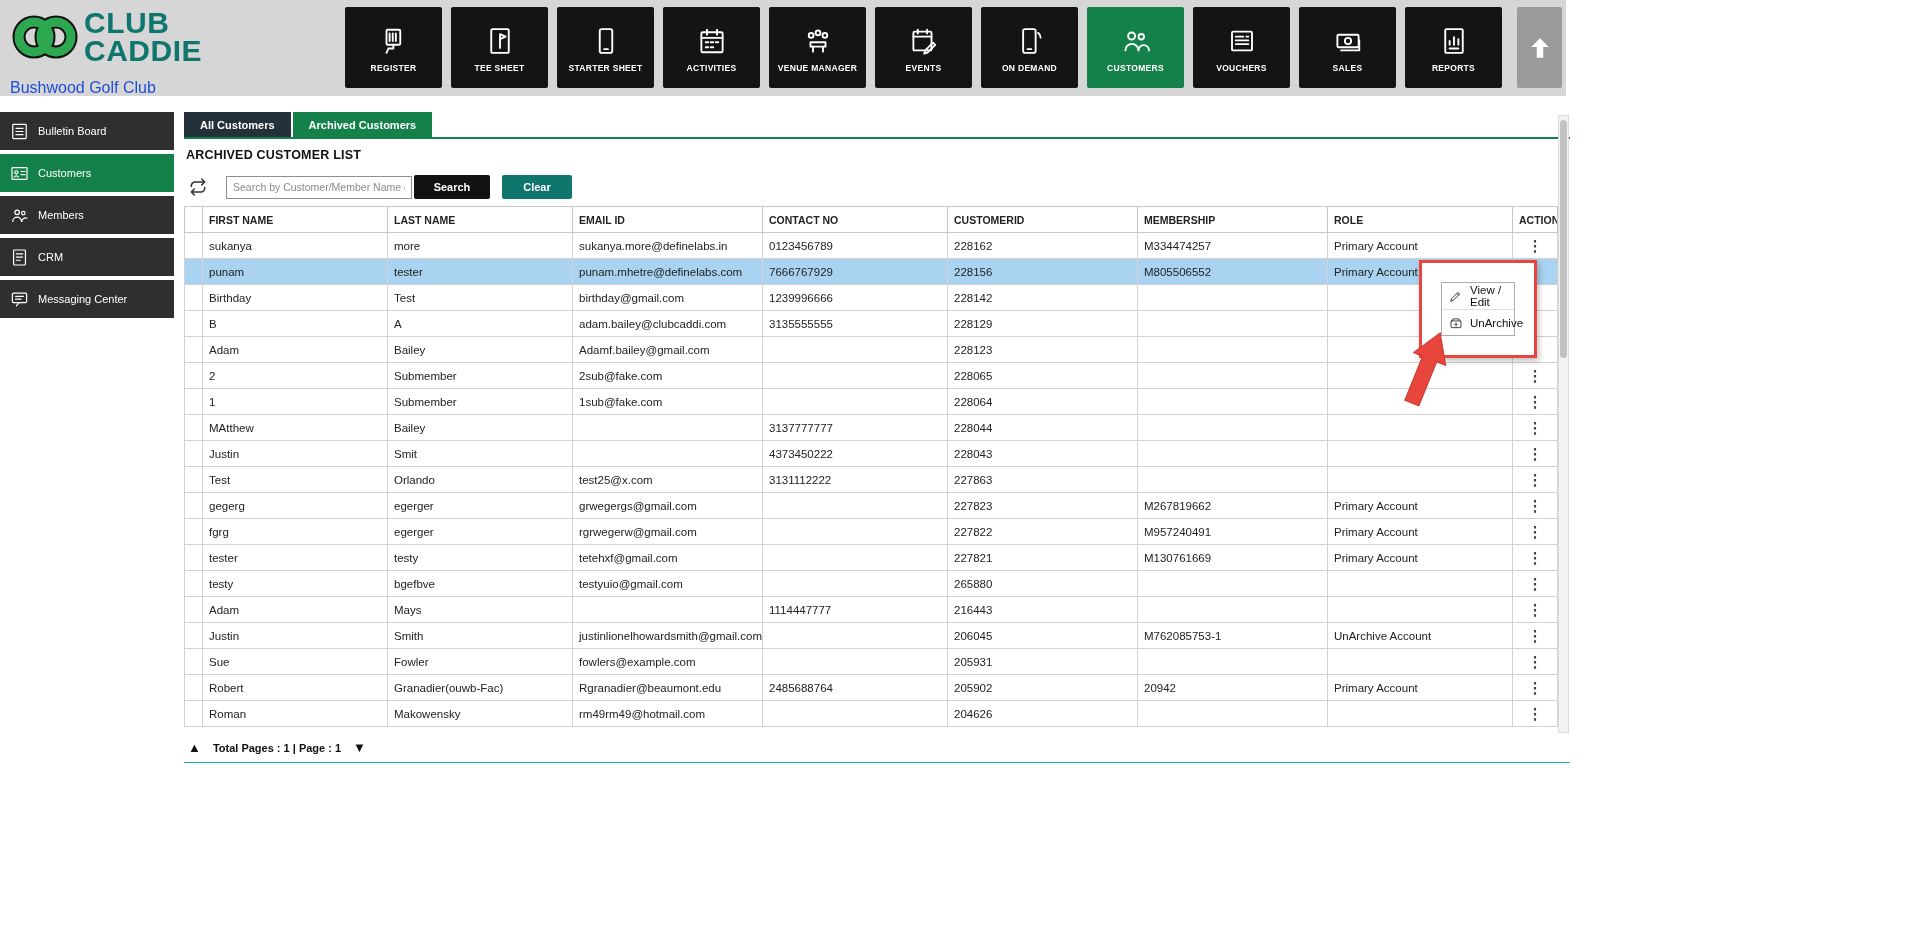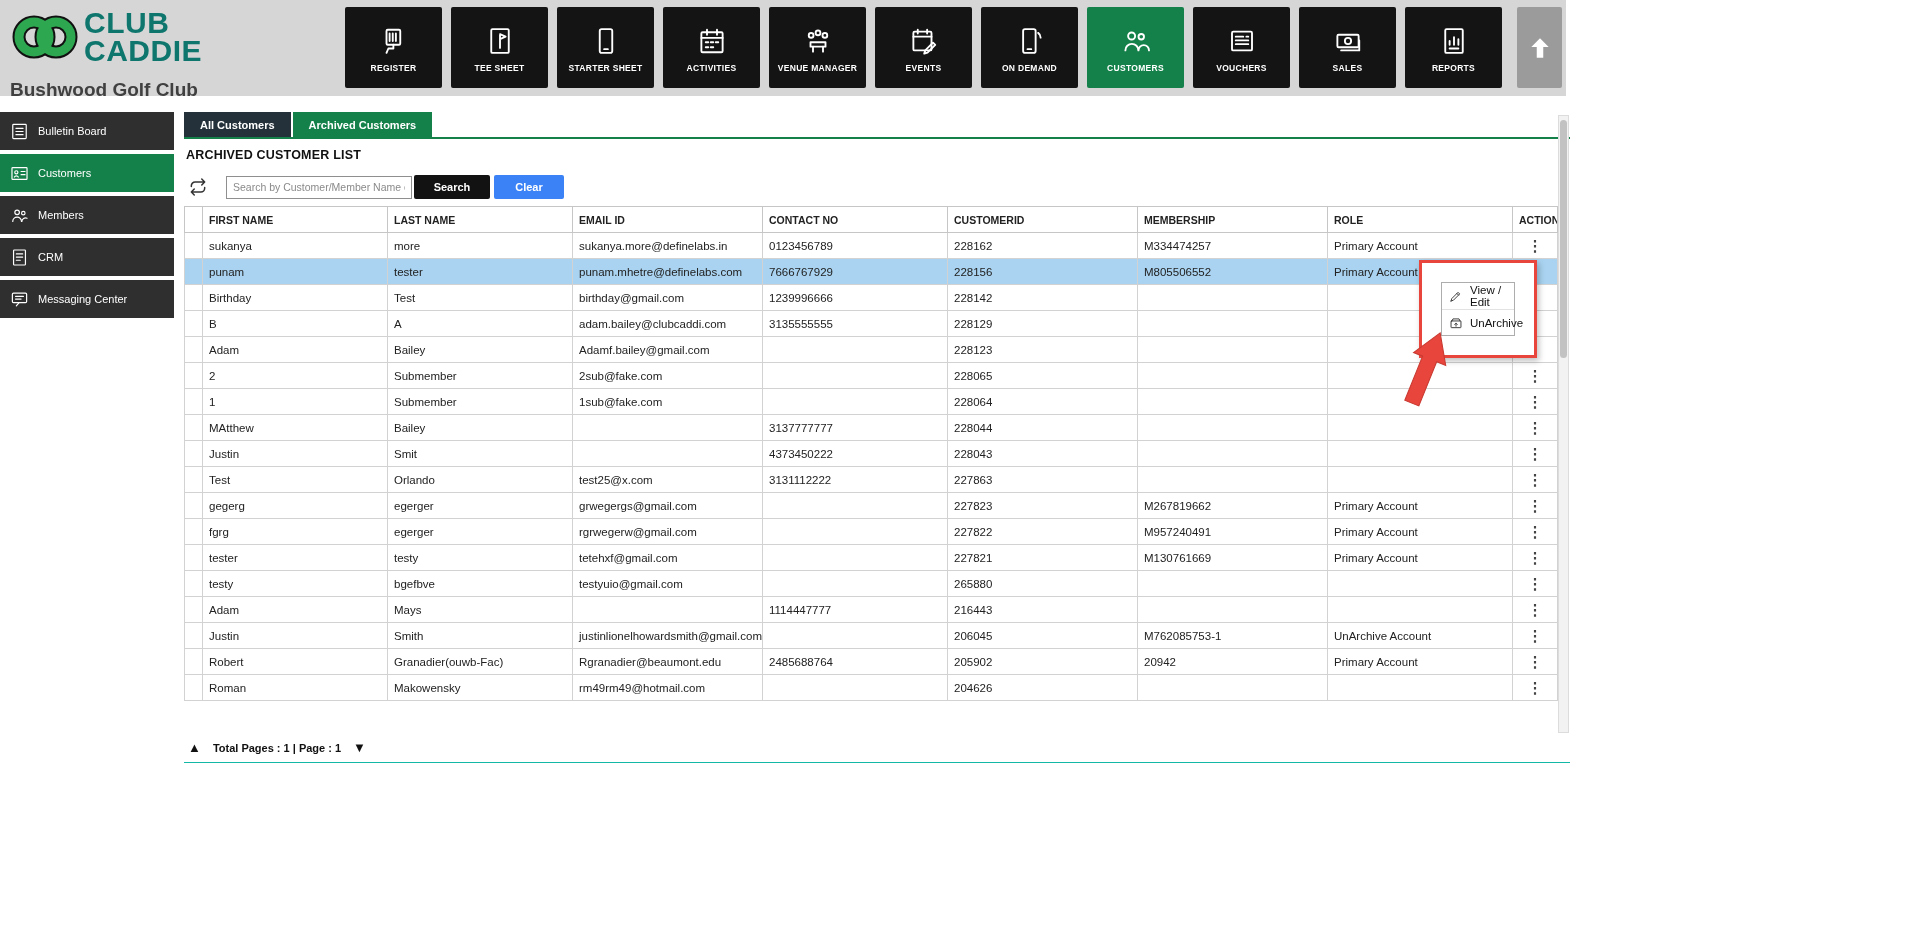--- a/index.html
+++ b/index.html
@@ -4,21 +4,21 @@
 <style>
   *{box-sizing:border-box;margin:0;padding:0}
   html,body{width:1919px;height:932px}
   body{background:#fff;font-family:"Liberation Sans",sans-serif;overflow:hidden}
   .app{position:relative;width:1919px;height:932px;background:#fff}
 
   
   .header{position:absolute;left:0;top:0;width:1566px;height:96px;background:#d6d6d6}
   .brand-logo{position:absolute;left:10px;top:5px;width:70px;height:64px}
   .brand-text{position:absolute;left:84px;top:9px;font-weight:bold;font-size:30px;line-height:28px;color:#0f766e;letter-spacing:.5px}
-  .club-name{position:absolute;left:10px;top:79px;font-weight:bold;font-size:19px;color:#404040}
+  .club-name{position:absolute;left:10px;top:79px;font-weight:normal;font-size:16px;color:#1d4ed8}
   .nav{position:absolute;left:345px;top:7px;display:flex;gap:9px}
   .nav-btn{width:97px;height:81px;background:#141414;border-radius:2px;display:flex;flex-direction:column;align-items:center;justify-content:center;cursor:pointer}
   .nav-btn.active{background:#14814A}
   .nav-icon{height:36px;display:flex;align-items:center;justify-content:center}
   .nav-icon svg{width:30px;height:30px;stroke:#fff;fill:none;stroke-width:1.5;stroke-linecap:round;stroke-linejoin:round}
   .nav-label{font-size:8.5px;font-weight:bold;color:#fff;letter-spacing:.3px;margin-top:4px;white-space:nowrap}
   .collapse-btn{position:absolute;left:1517px;top:7px;width:45px;height:81px;background:#9b9b9b;border-radius:2px;display:flex;align-items:center;justify-content:center;cursor:pointer}
   .collapse-btn svg{width:26px;height:26px;fill:#fff;stroke:none}
 
   
@@ -37,21 +37,21 @@
   .tab-underline{position:absolute;left:0;top:25px;width:1386px;height:2px;background:#14814A}
   .page-title{position:absolute;left:2px;top:36px;font-size:12.5px;font-weight:bold;color:#111;letter-spacing:.2px}
 
   .search-row{position:absolute;left:2px;top:62px;height:26px;display:flex;align-items:center}
   .refresh-btn{width:24px;height:24px;cursor:pointer;display:flex;align-items:center;justify-content:center}
   .refresh-btn svg{width:20px;height:20px;stroke:#333;fill:none;stroke-width:1.8;stroke-linecap:round;stroke-linejoin:round}
   .search-input{margin-left:16px;width:186px;height:23px;border:1px solid #8f8f8f;font-size:10.5px;padding:0 6px;color:#333;font-family:inherit}
   .search-input::placeholder{color:#8a8a8a}
   .btn{height:24px;border:none;border-radius:2px;color:#fff;font-size:11px;font-weight:bold;cursor:pointer;font-family:inherit}
   .btn-search{margin-left:2px;width:76px;background:#121212}
-  .btn-clear{margin-left:4px;width:70px;background:#3b82f6}
+  .btn-clear{margin-left:12px;width:70px;background:#0f766e}
 
   .table{position:absolute;left:0;top:94px;border-collapse:collapse;table-layout:fixed;width:1373px;background:#fff}
   .table th{height:26px;border:1px solid #c6c6c6;font-size:10.5px;font-weight:bold;color:#222;text-align:left;padding:0 6px;white-space:nowrap;overflow:hidden}
   .table td{height:26px;border:1px solid #d2d2d2;font-size:11.5px;color:#222;padding:0 6px;white-space:nowrap;overflow:hidden}
   tr.highlight td{background:#A9D3F0}
   td.action-cell{text-align:center;padding:0;font-weight:bold;font-size:15px;color:#444;cursor:pointer}
 
   .scrollbar{position:absolute;left:1374px;top:3px;width:11px;height:618px;background:#f2f2f2;border:1px solid #dcdcdc}
   .scroll-thumb{position:absolute;left:1px;top:4px;width:7px;height:238px;background:#c2c2c2;border-radius:4px;cursor:grab}
 
@@ -466,20 +466,31 @@
             <td>Smith</td>
             <td>justinlionelhowardsmith@gmail.com</td>
             <td></td>
             <td>206045</td>
             <td>M762085753-1</td>
             <td>UnArchive Account</td>
             <td class="action-cell">⋮</td>
           </tr>
           <tr>
             <td></td>
+            <td>Sue</td>
+            <td>Fowler</td>
+            <td>fowlers@example.com</td>
+            <td></td>
+            <td>205931</td>
+            <td></td>
+            <td></td>
+            <td class="action-cell">⋮</td>
+          </tr>
+          <tr>
+            <td></td>
             <td>Robert</td>
             <td>Granadier(ouwb-Fac)</td>
             <td>Rgranadier@beaumont.edu</td>
             <td>2485688764</td>
             <td>205902</td>
             <td>20942</td>
             <td>Primary Account</td>
             <td class="action-cell">⋮</td>
           </tr>
           <tr>

